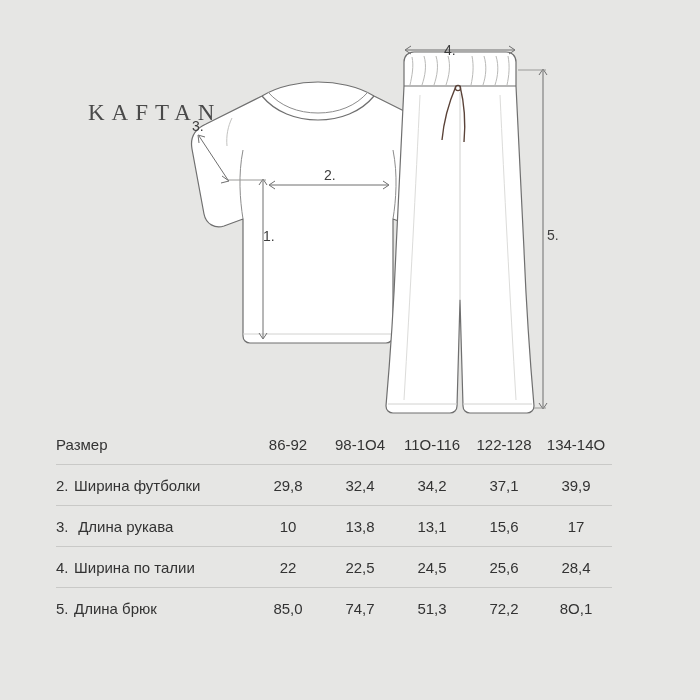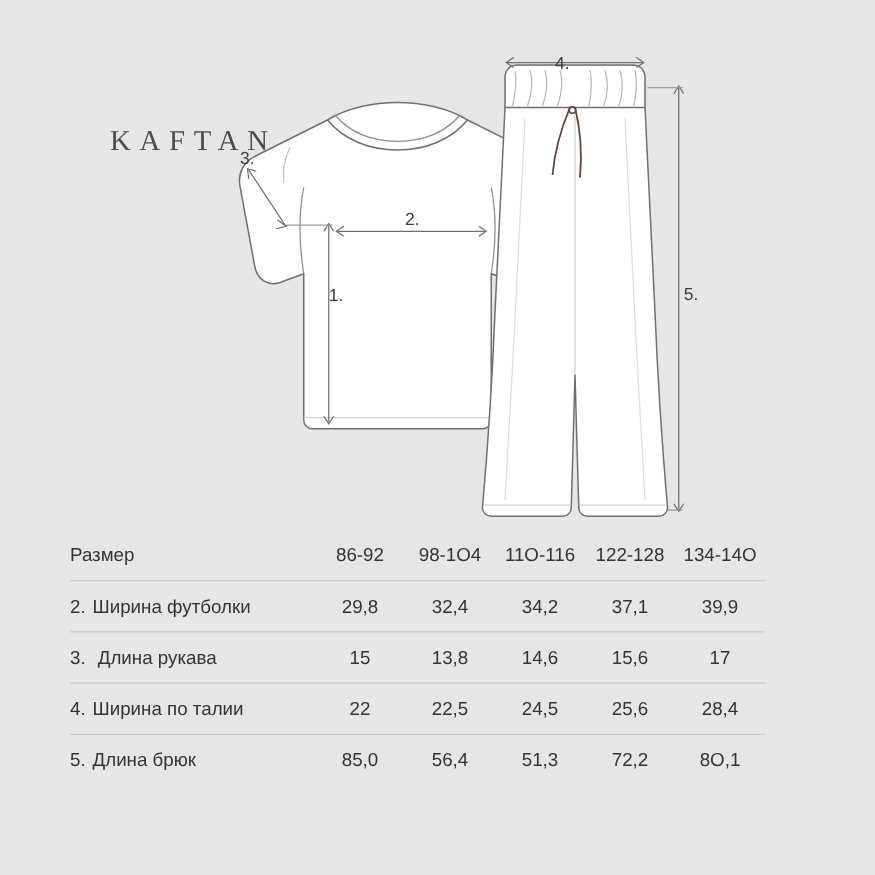--- a/index.html
+++ b/index.html
@@ -247,38 +247,38 @@
         <tr>
           <td class="col-label"><span class="num">2.</span><span>Ширина футболки</span></td>
           <td class="col-val">29,8</td>
           <td class="col-val">32,4</td>
           <td class="col-val">34,2</td>
           <td class="col-val">37,1</td>
           <td class="col-val">39,9</td>
         </tr>
         <tr>
           <td class="col-label"><span class="num">3.</span><span> Длина рукава</span></td>
-          <td class="col-val">15</td>
+          <td class="col-val">10</td>
           <td class="col-val">13,8</td>
-          <td class="col-val">14,6</td>
+          <td class="col-val">13,1</td>
           <td class="col-val">15,6</td>
           <td class="col-val">17</td>
         </tr>
         <tr>
           <td class="col-label"><span class="num">4.</span><span>Ширина по талии</span></td>
           <td class="col-val">22</td>
           <td class="col-val">22,5</td>
           <td class="col-val">24,5</td>
           <td class="col-val">25,6</td>
           <td class="col-val">28,4</td>
         </tr>
         <tr>
           <td class="col-label"><span class="num">5.</span><span>Длина брюк</span></td>
           <td class="col-val">85,0</td>
-          <td class="col-val">56,4</td>
+          <td class="col-val">74,7</td>
           <td class="col-val">51,3</td>
           <td class="col-val">72,2</td>
           <td class="col-val">8О,1</td>
         </tr>
       </tbody>
     </table>
   </div>
 
 </div>
 

